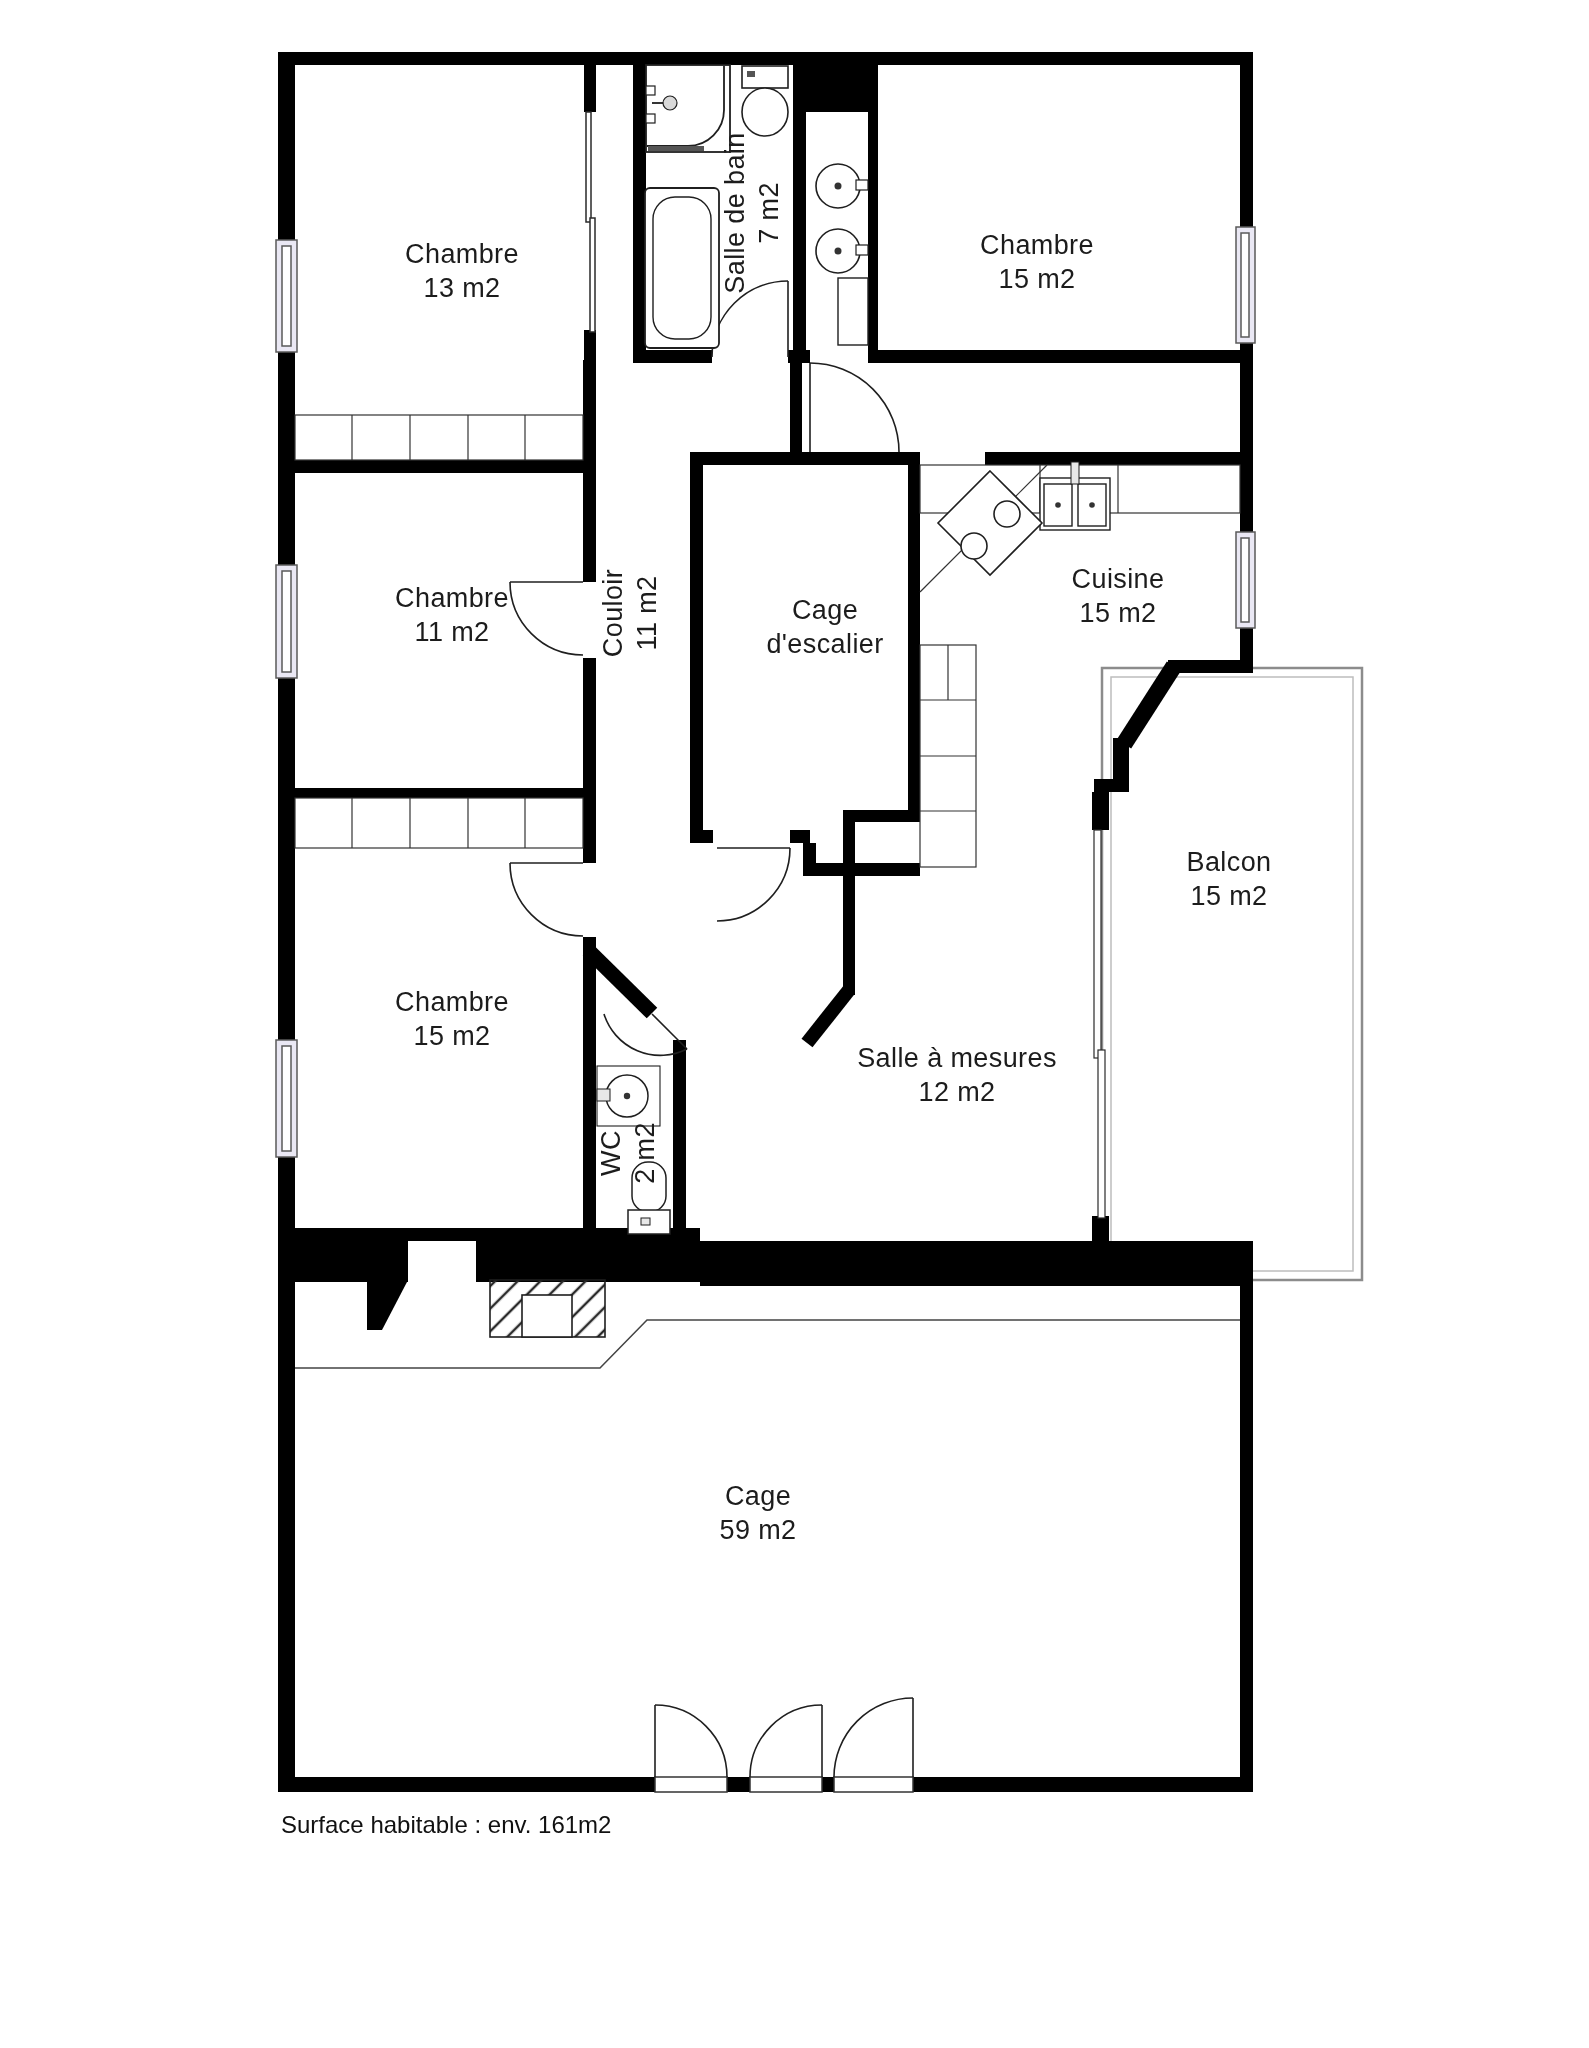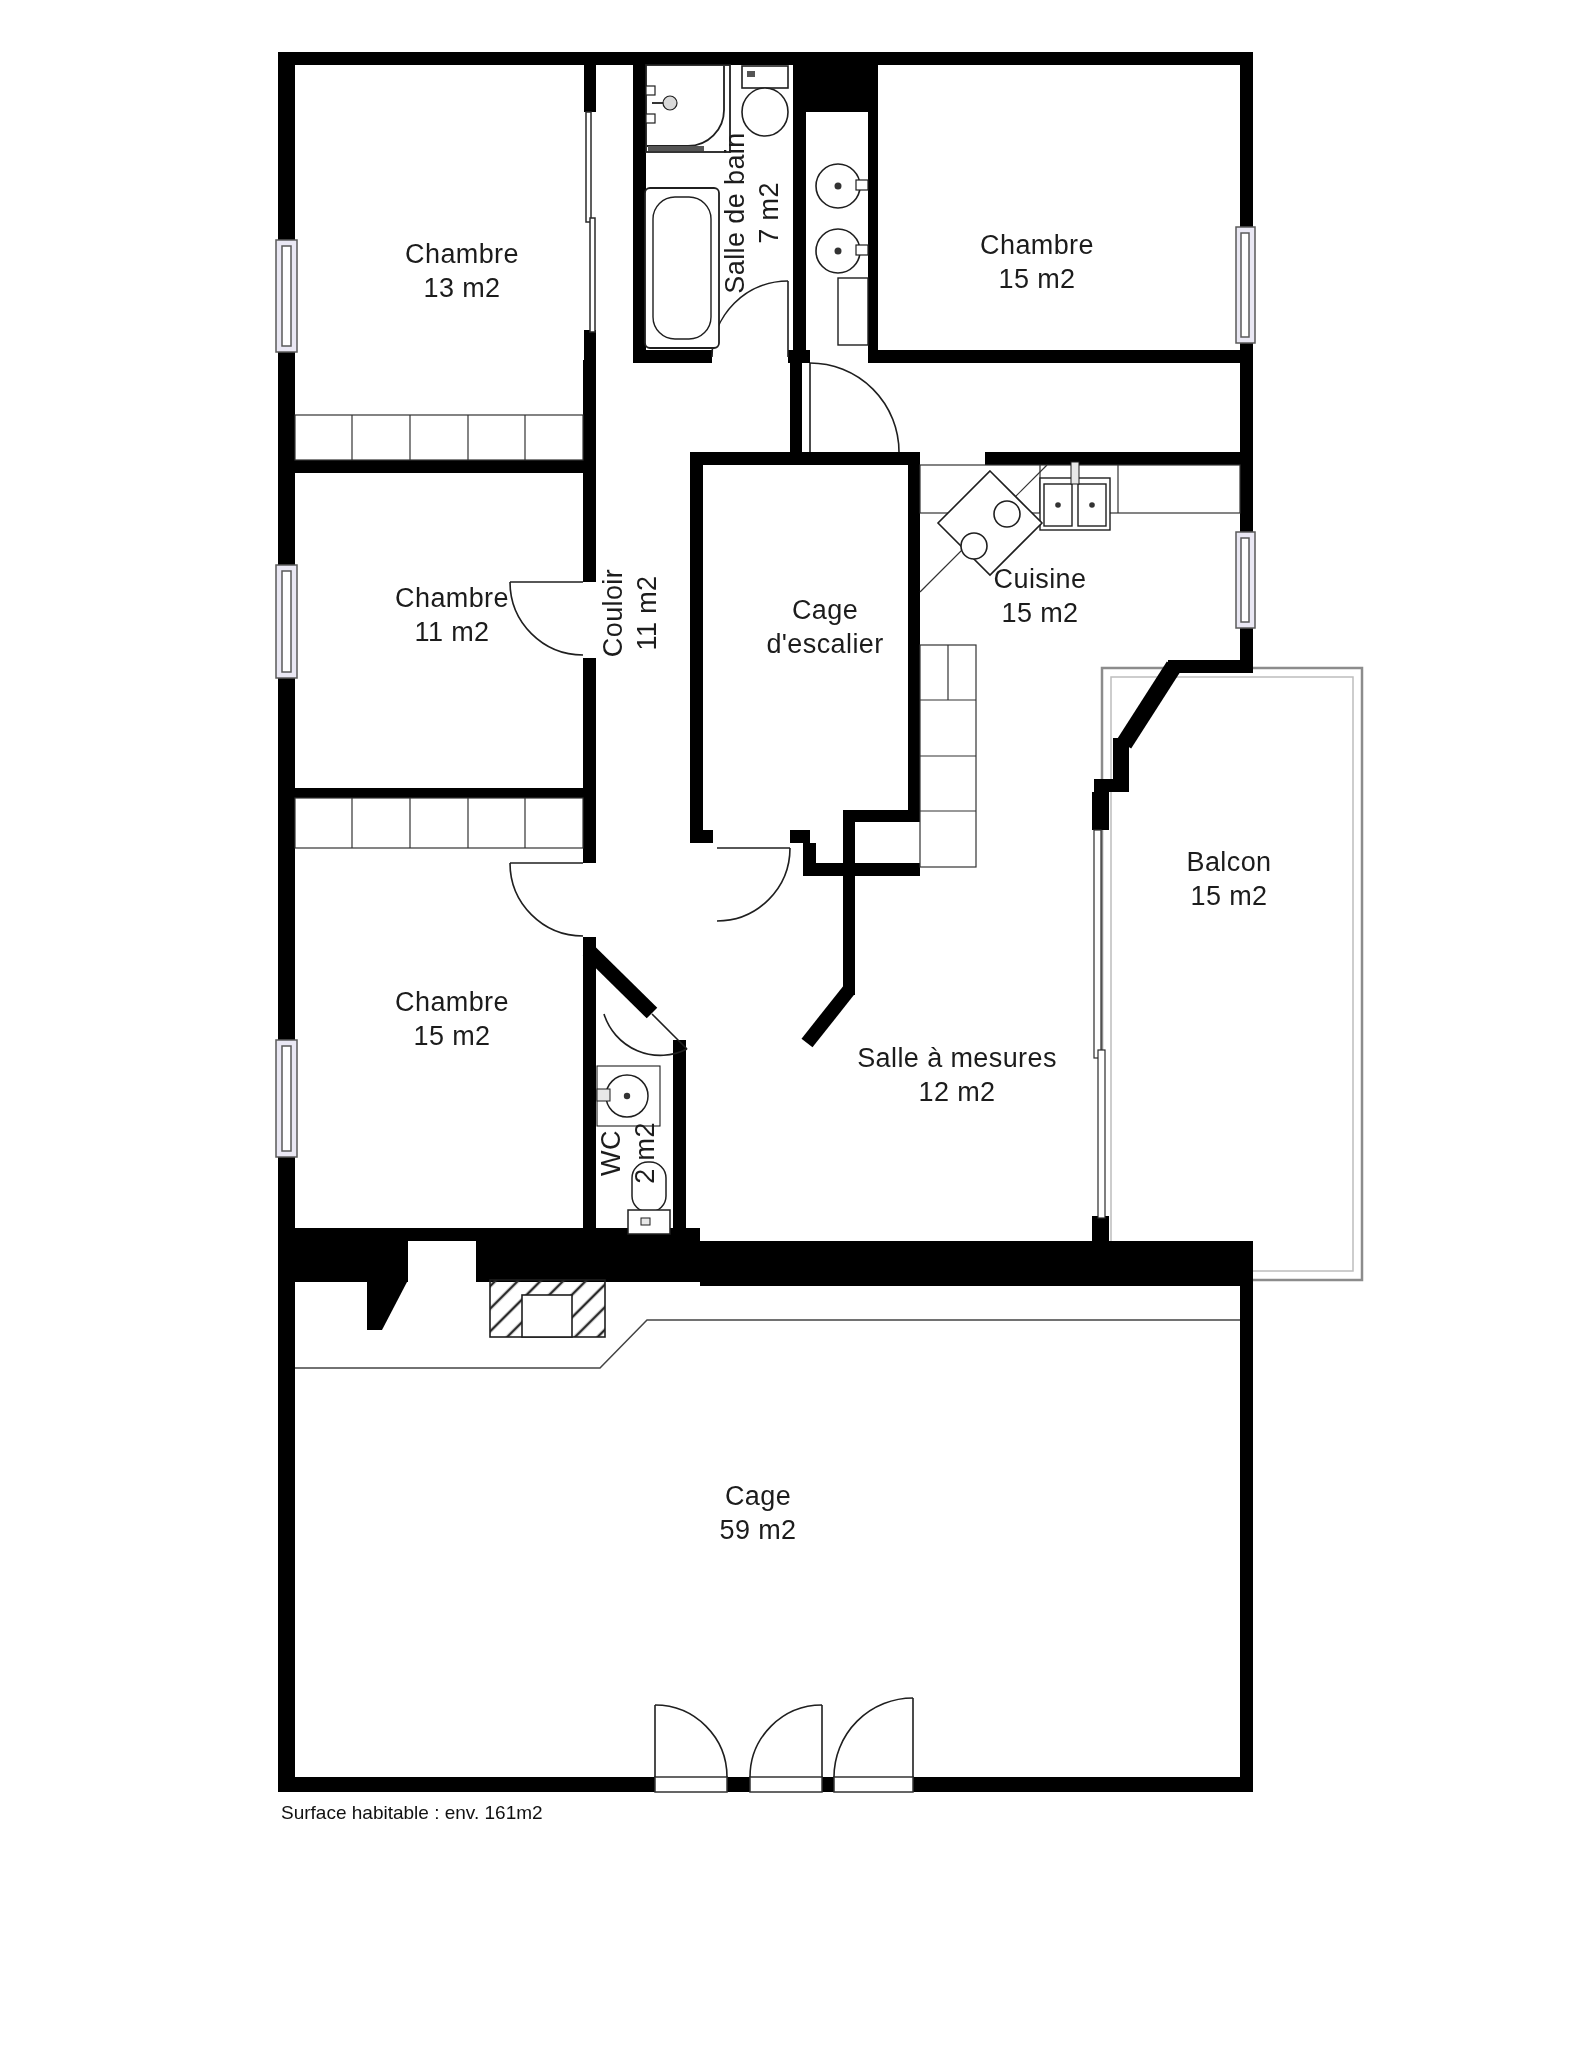--- a/index.html
+++ b/index.html
@@ -9,21 +9,21 @@
     --railing:#8c8c8c;
   }
   html,body{margin:0;padding:0;background:#fff;}
   .page{position:relative;width:1579px;height:2048px;background:#fff;overflow:hidden;
         font-family:Liberation Sans, sans-serif;padding-left:48px;}
   .plan-svg{position:absolute;left:0;top:0;width:1589px;height:2048px;}
   .label{position:absolute;transform:translate(-50%,-50%);text-align:center;
          font-size:27px;line-height:34px;color:#1c1c1c;font-weight:500;
          letter-spacing:.4px;white-space:nowrap;}
   .label.rot{transform:translate(-50%,-50%) rotate(-90deg);}
-  .note{position:absolute;font-size:19px;color:#111;}
+  .note{position:absolute;font-size:24px;color:#111;margin-top:9px;}
   .disclaimer{position:absolute;width:100%;text-align:center;font-size:21px;color:#111;}
 </style>
 </head>
 <body>
 
 <div class="page">
 
 <svg class="plan-svg" viewBox="0 0 1589 2048">
   <defs>
     <pattern id="hatch" width="16" height="16" patternUnits="userSpaceOnUse" patternTransform="rotate(45)">
@@ -275,21 +275,21 @@
   <div>11 m2</div>
 </div>
 <div class="label rot" style="left:630px;top:613px;">
   <div>Couloir</div>
   <div>11 m2</div>
 </div>
 <div class="label" style="left:817px;top:627px;margin-left:8px;">
   <div>Cage</div>
   <div>d'escalier</div>
 </div>
-<div class="label" style="left:1040px;top:596px;">
+<div class="label" style="left:1118px;top:596px;">
   <div>Cuisine</div>
   <div>15 m2</div>
 </div>
 <div class="label" style="left:452px;top:1019px;">
   <div>Chambre</div>
   <div>15 m2</div>
 </div>
 <div class="label rot" style="left:628px;top:1153px;">
   <div>WC</div>
   <div>2 m2</div>

